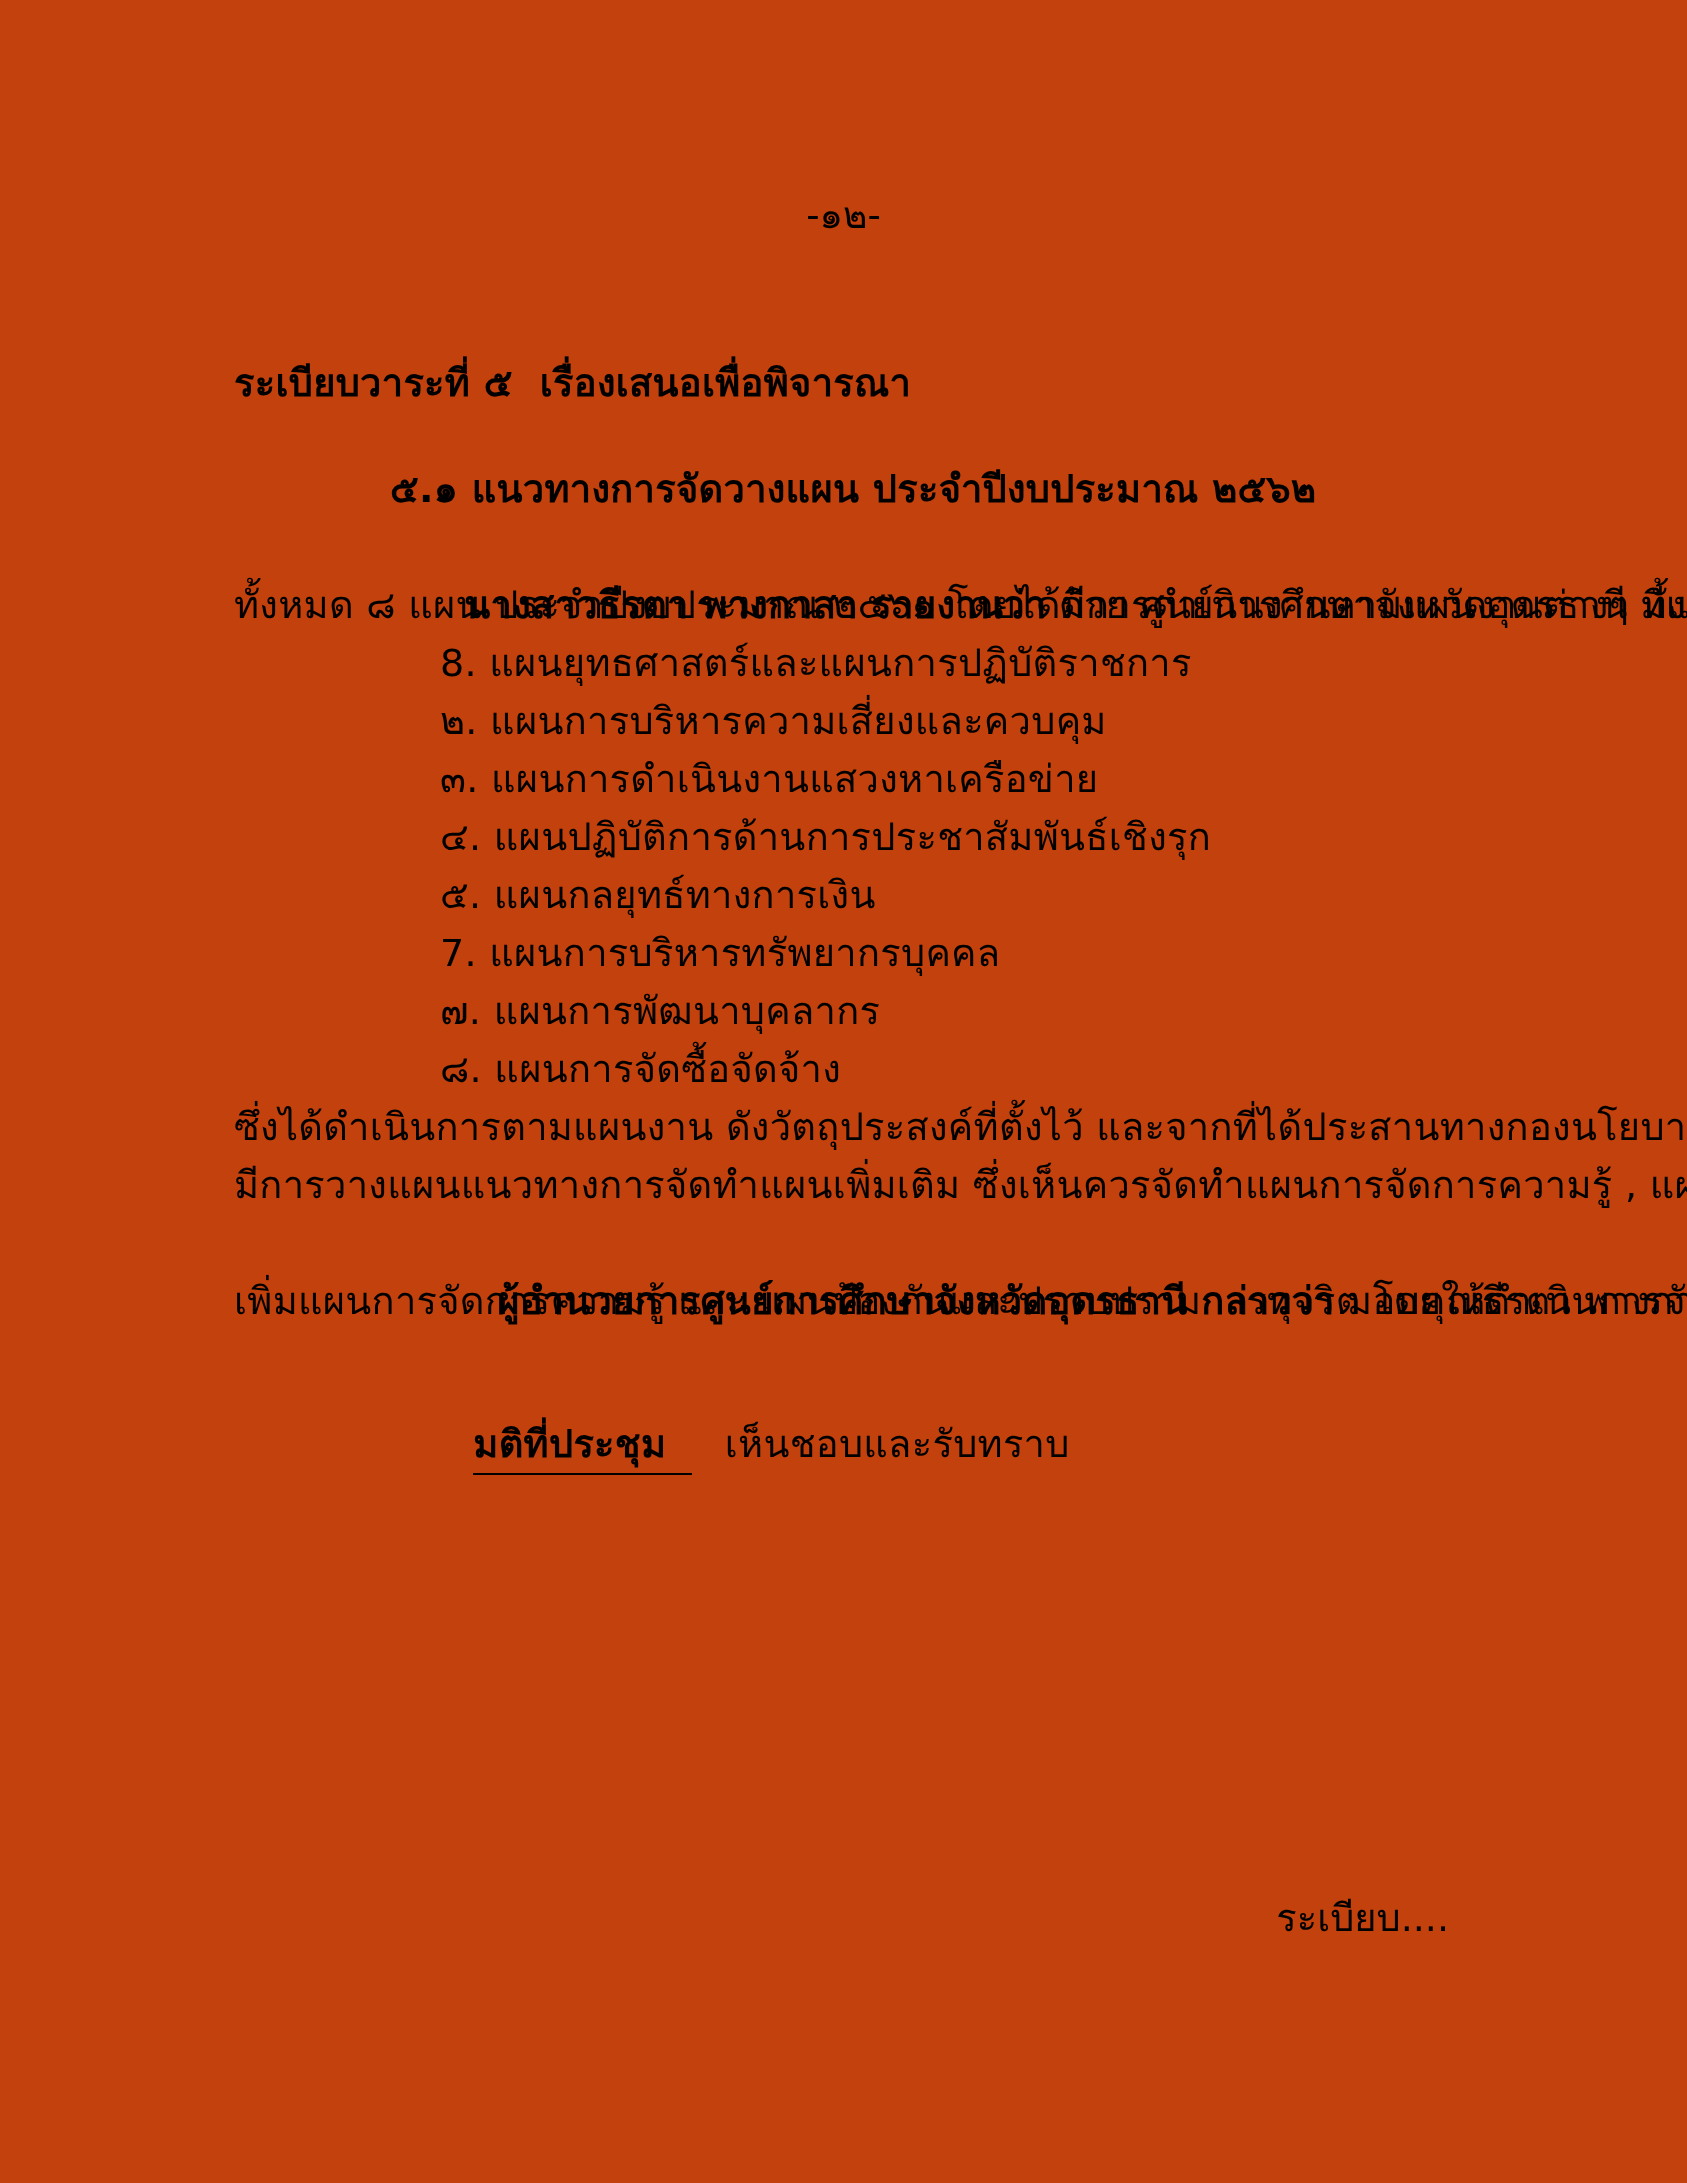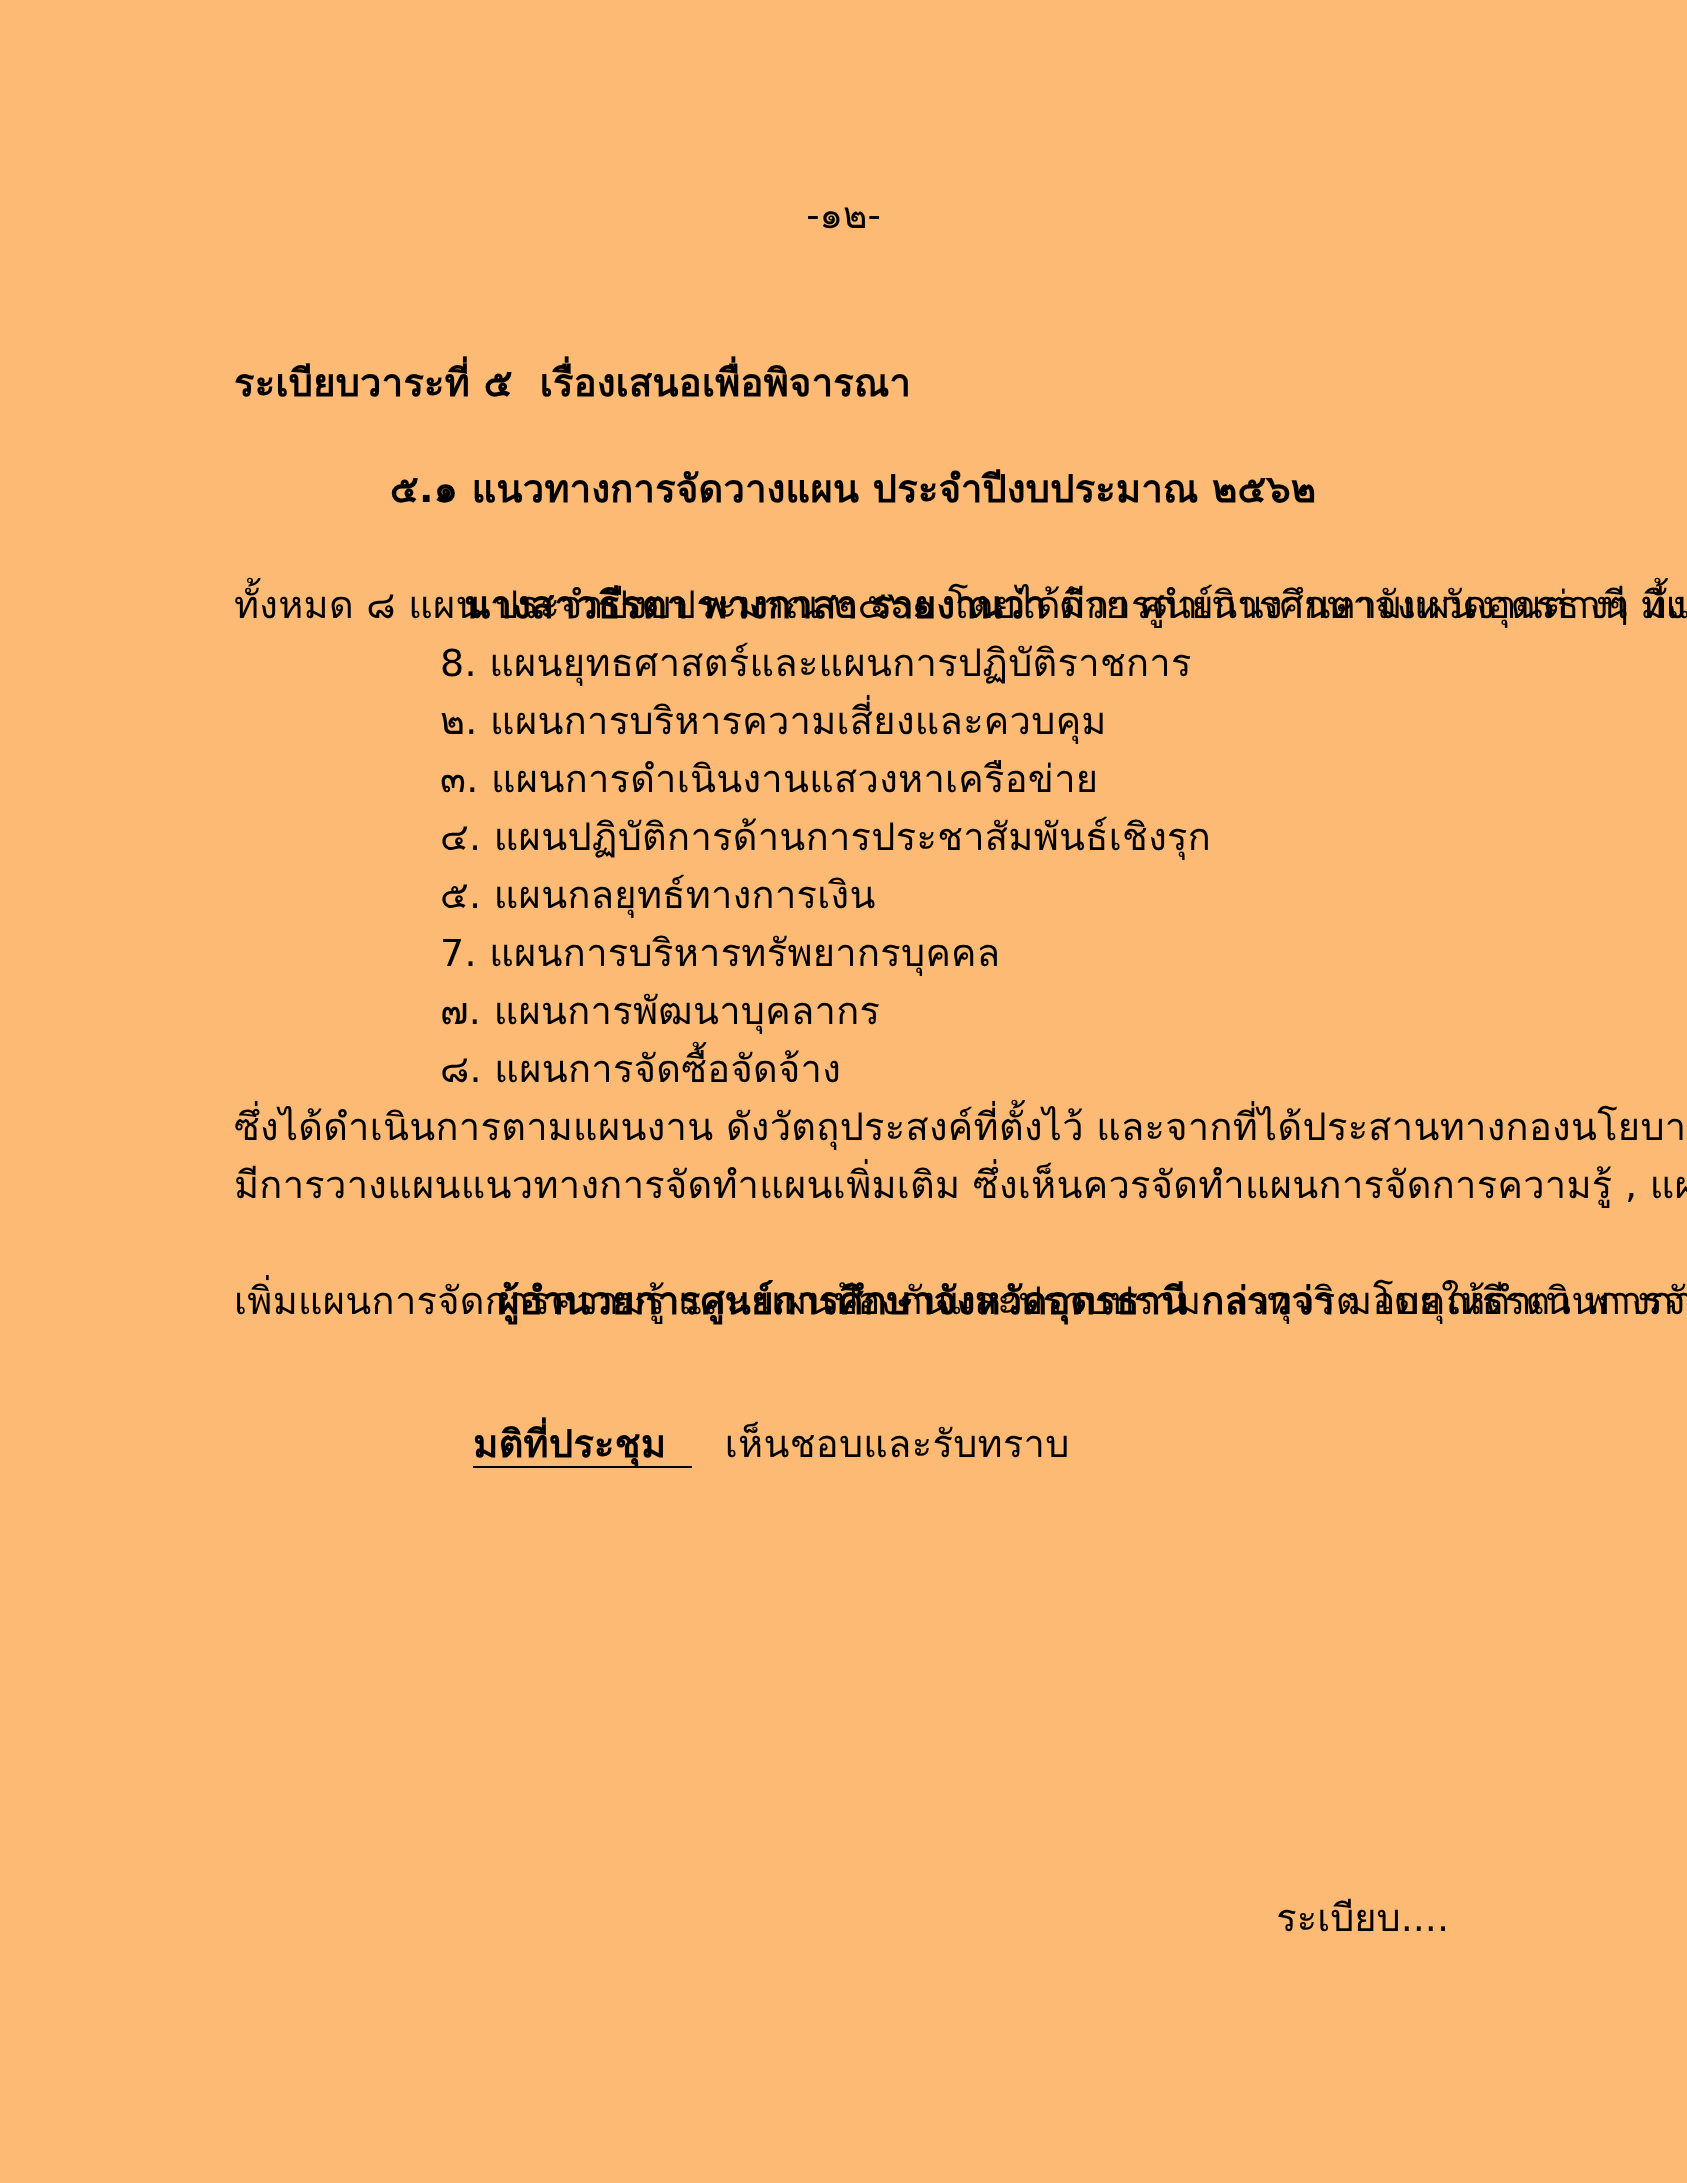--- a/index.html
+++ b/index.html
@@ -5,21 +5,21 @@
   html, body {
     margin: 0;
     padding: 0;
     background: #e8e8e8;
   }
   .page {
     position: relative;
     width: 1687px;
     height: 2183px;
     margin: 0 auto;
-    background: #fdba74;
+    background: #c2410c;
     color: #000000;
     font-family: "DejaVu Sans", sans-serif;
     overflow: hidden;
   }
   .pagenum {
     position: absolute;
     top: 189px;
     left: 0;
     width: 1687px;
     text-align: center;
@@ -42,21 +42,21 @@
   }
   .bold { font-weight: bold; margin-top: 48px; }
   .indent-sub      { padding-left: 156px; }  
   .indent-item     { padding-left: 206px; }  
   .indent-director { padding-left: 189px; }  
   .indent-resolution { padding-left: 165px; margin-top: 26.5px; }
   .resolution-label {
     font-weight: bold;
     border-bottom: 2.6px solid #000000;
     padding-right: 12px;
-    padding-bottom: 0;
+    padding-bottom: 7px;
   }
   .resolution-value { margin-left: 33px; }
   .continuation {
     position: absolute;
     top: 1889px;
     left: 0;
     width: 1449px;
     text-align: right;
     font-size: 38px;
     line-height: 58px;

